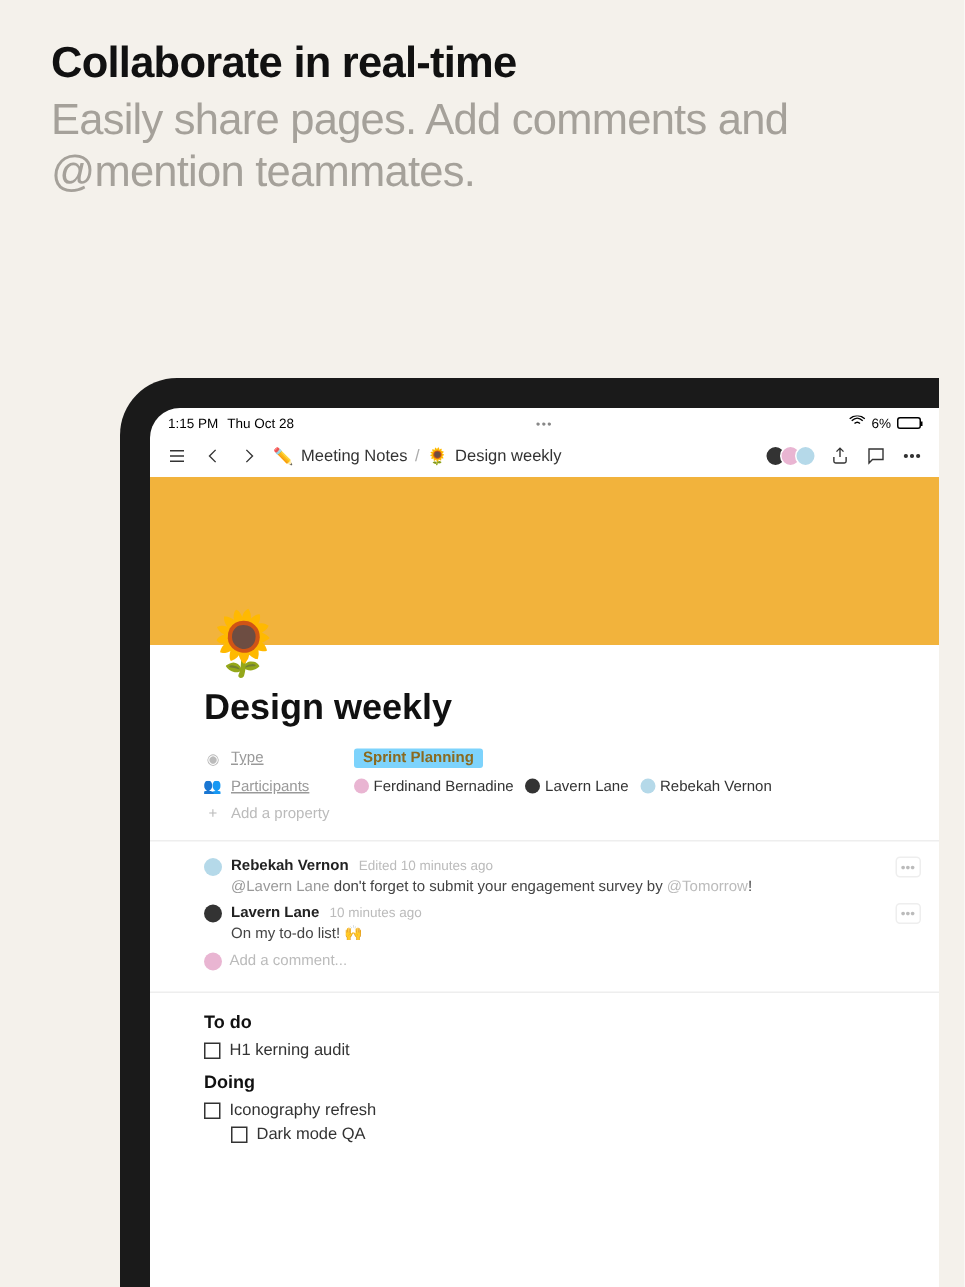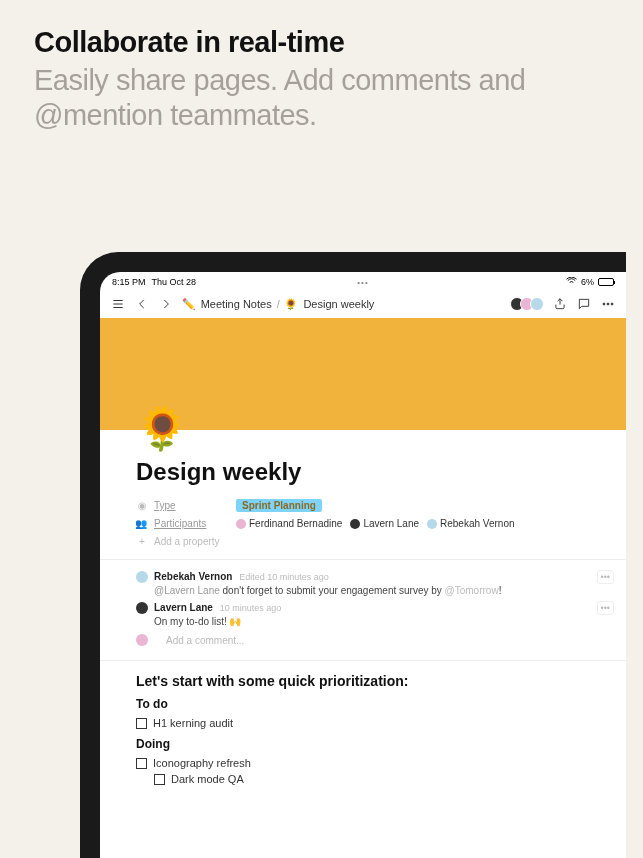--- a/index.html
+++ b/index.html
@@ -136,21 +136,21 @@
   .comments { padding: 8px 0 6px 0; }
   .comment { display: flex; gap: 6px; font-size: 10px; padding: 2px 0; position: relative; }
   .comment .av { width: 12px; height: 12px; border-radius: 50%; flex-shrink: 0; margin-top: 1px; }
   .comment .body { flex: 1; line-height: 1.35; }
   .comment .name { font-weight: 600; color: #222; }
   .comment .meta { color: #bbb; font-size: 9px; margin-left: 4px; }
   .comment .mention { color: #999; }
   .comment .date-mention { color: #bbb; }
   .comment .text { color: #444; }
   .comment .more-btn { position:absolute; right:-24px; top:2px; color:#bbb; border:1px solid #eee; border-radius:3px; padding:0 3px; font-size:9px; line-height:12px; }
-  .add-comment { display:flex; gap:18px; align-items:center; font-size:10px; color:#bbb; padding:4px 0; }
+  .add-comment { display:flex; gap:5px; align-items:flex-start; font-size:10px; color:#bbb; padding:4px 0; }
   .comments-sep2 { border-top: 1px solid #eee; margin: 4px -36px 12px -36px; }
 
   .section-heading { font-size: 14px; font-weight: 700; color: #111; margin: 6px 0 8px 0; }
   .sub-heading { font-size: 12px; font-weight: 700; color: #111; margin: 6px 0 4px 0; }
   .todo-item { display:flex; align-items:center; gap:6px; font-size:11px; color:#333; padding:2px 0; }
   .todo-item.indent { padding-left: 18px; }
   .checkbox { width:11px; height:11px; border:1.3px solid #333; display:inline-block; flex-shrink:0; }
 </style>
 </head>
 <body>
@@ -158,21 +158,21 @@
 <div class="promo">
   <h1>Collaborate in real-time</h1>
   <p>Easily share pages. Add comments and @mention teammates.</p>
 </div>
 
 <div class="device">
   <div class="screen">
 
     <div class="status-bar">
       <div class="left">
-        <span>8:15 PM</span>
+        <span>1:15 PM</span>
         <span>Thu Oct 28</span>
       </div>
       <div class="center">•••</div>
       <div class="right">
         <span>
           <svg class="wifi-icon" viewBox="0 0 24 16">
               <path d="M12 15 L12 15 M8 11 Q12 7 16 11 M4 7 Q12 -1 20 7 M1 4 Q12 -5 23 4" stroke="#000" fill="none" stroke-width="2"></path>
             </svg>
         </span>
         <span>6%</span>
@@ -294,21 +294,20 @@
         </div>
 
         <div class="add-comment">
           <span class="av bg-b" style="width:12px;height:12px;border-radius:50%;"></span>
           <span>Add a comment...</span>
         </div>
       </div>
 
       <div class="comments-sep2"></div>
 
-      <div class="section-heading">Let's start with some quick prioritization:</div>
 
       <div class="sub-heading">To do</div>
       <div class="todo-item">
         <span class="checkbox"></span>
         <span>H1 kerning audit</span>
       </div>
 
       <div class="sub-heading">Doing</div>
       <div class="todo-item">
         <span class="checkbox"></span>

